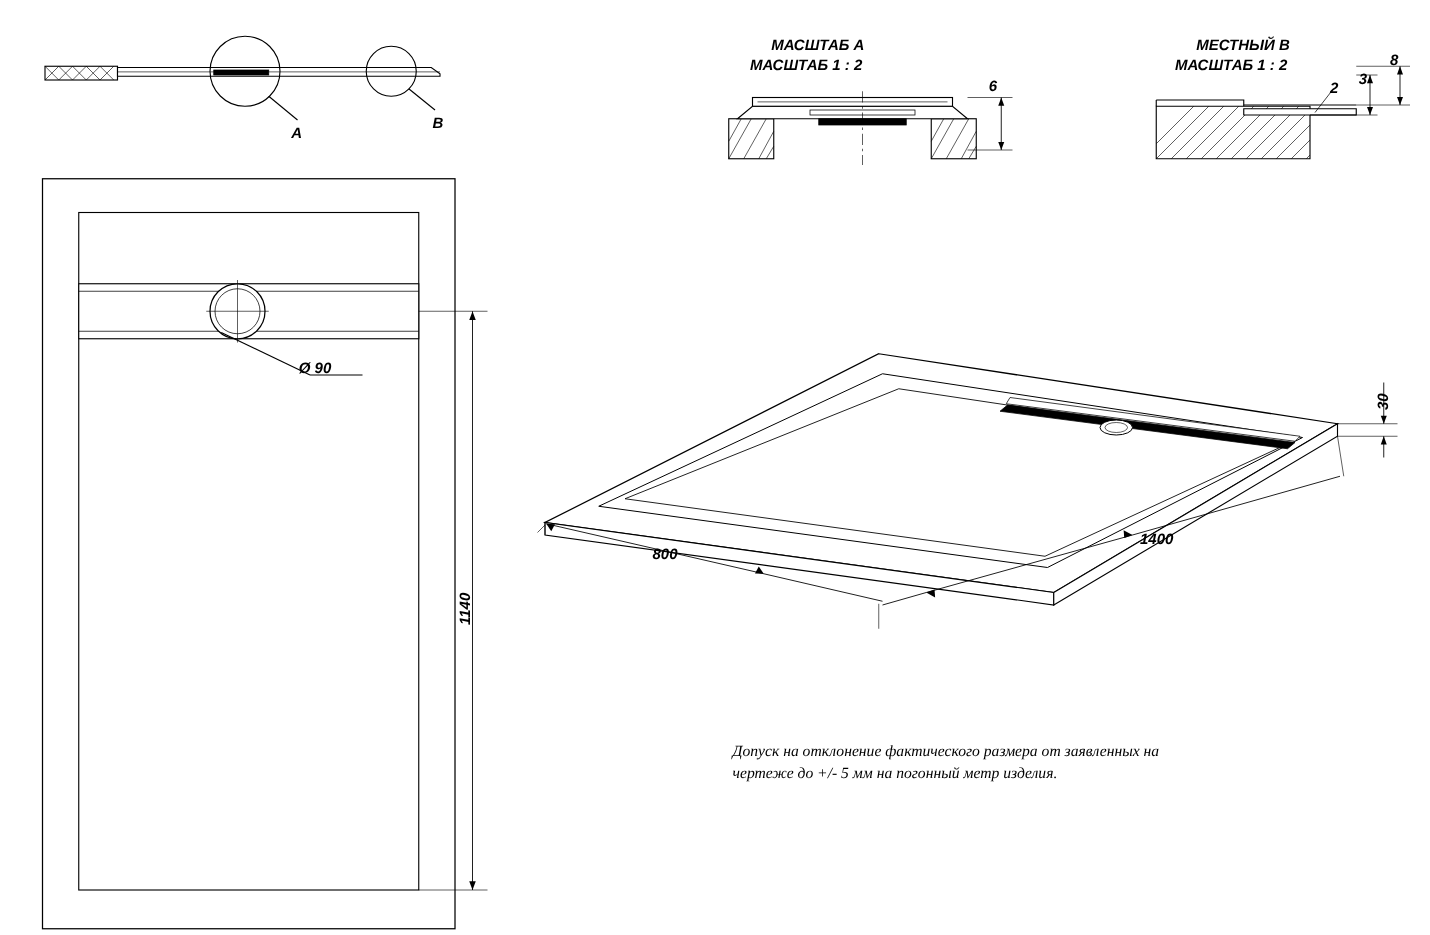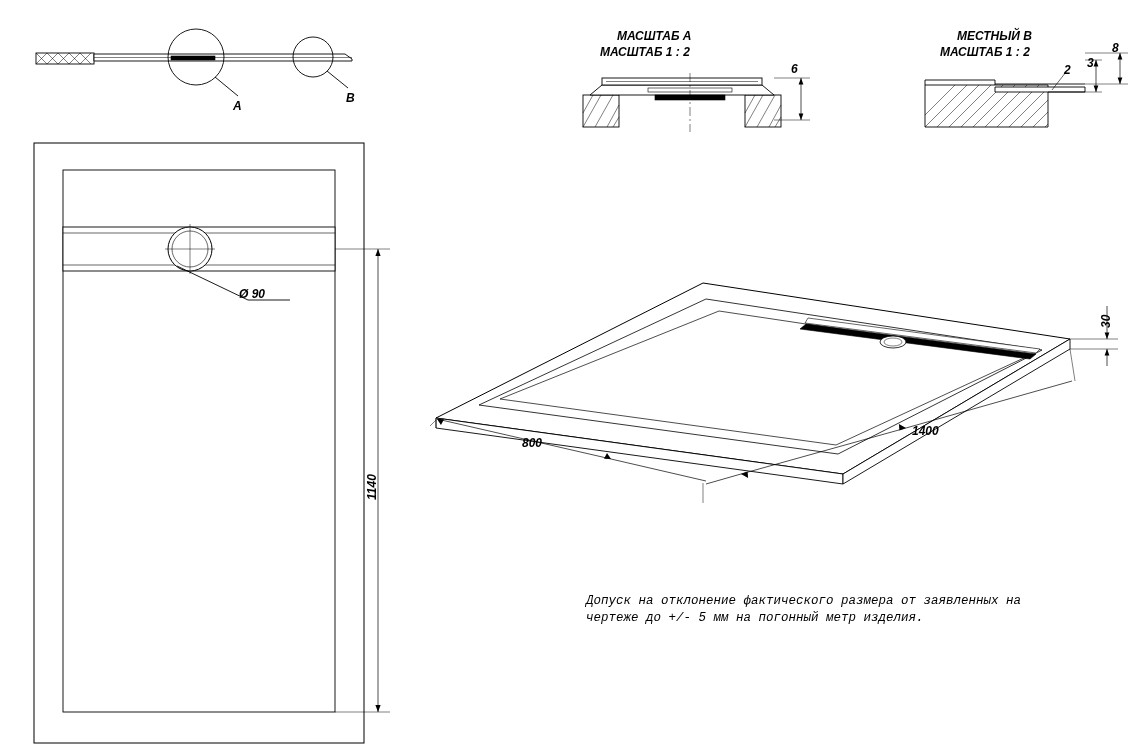--- a/index.html
+++ b/index.html
@@ -31,21 +31,21 @@
     color: #000;
     white-space: pre;
     line-height: 1.15;
   }
   .lbl.rot90 {
     transform: rotate(-90deg);
     transform-origin: left top;
   }
   .note {
     position: absolute;
-    font-family: Liberation Mono, monospace;
+    font-family: Liberation Serif, serif;
     font-style: italic;
     font-size: 12.5px;
     line-height: 1.35;
     color: #000;
     white-space: pre-line;
     width: 480px;
   }
 </style>
 </head>
 <body>

